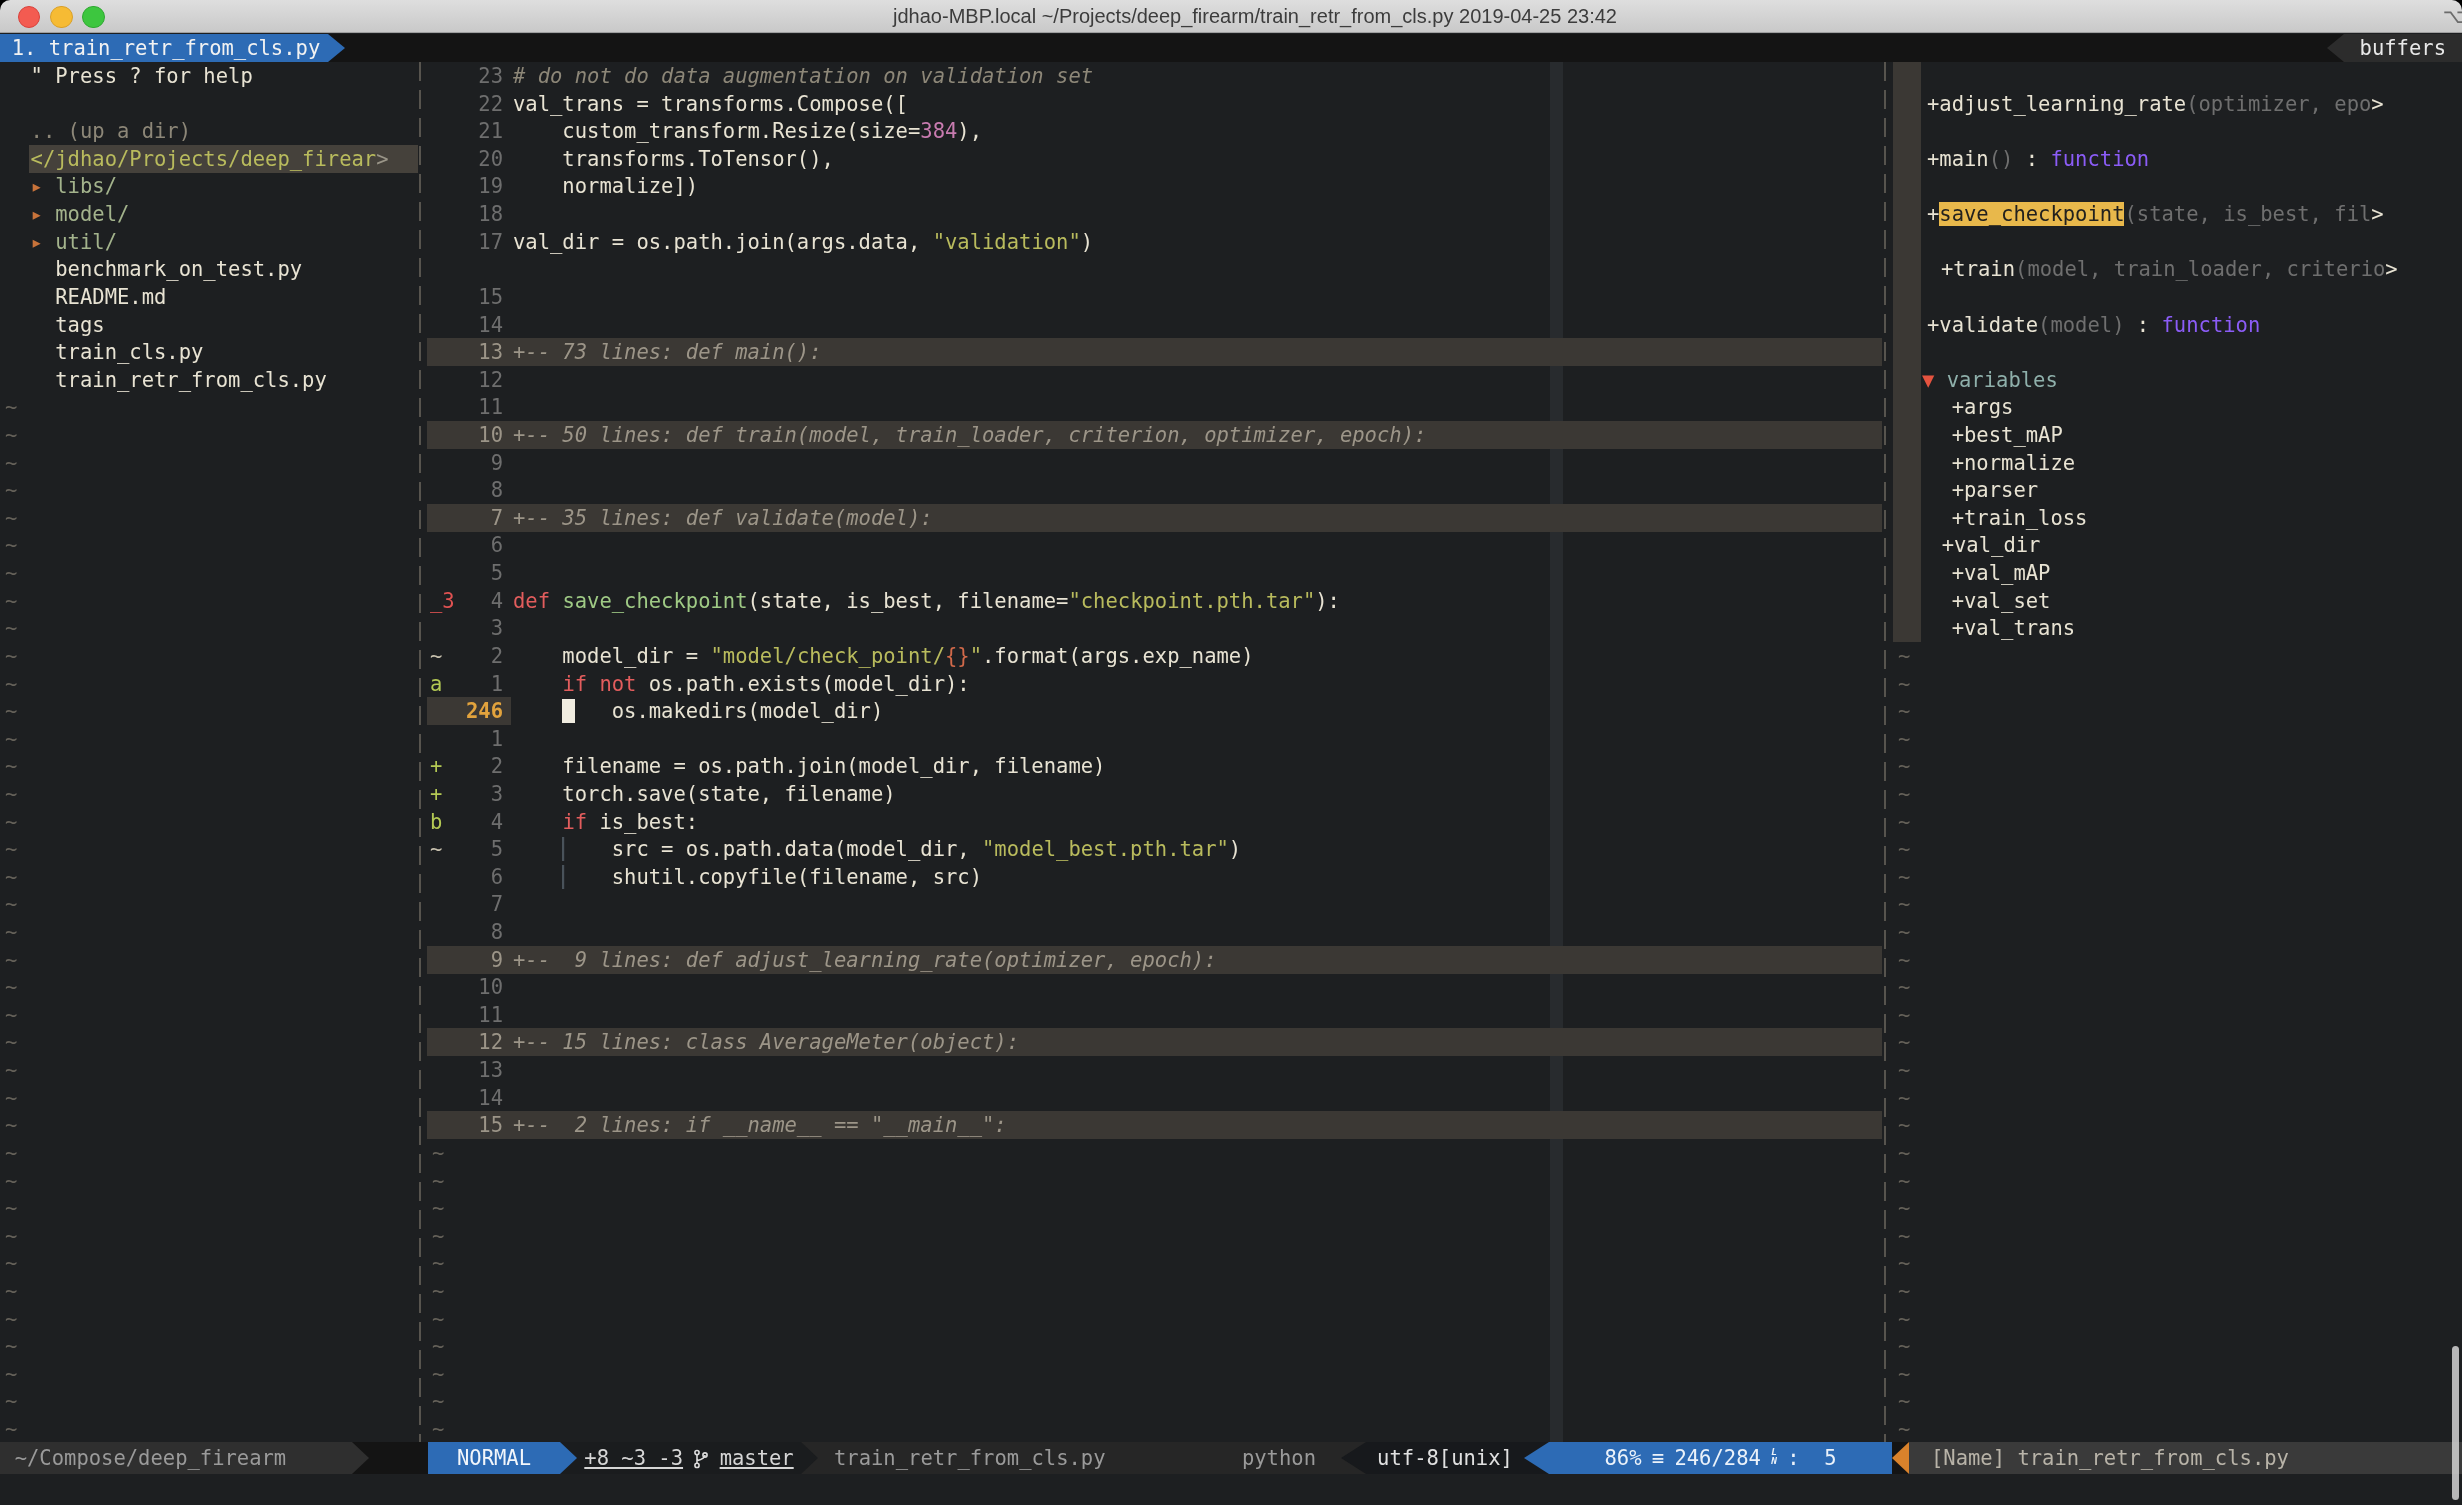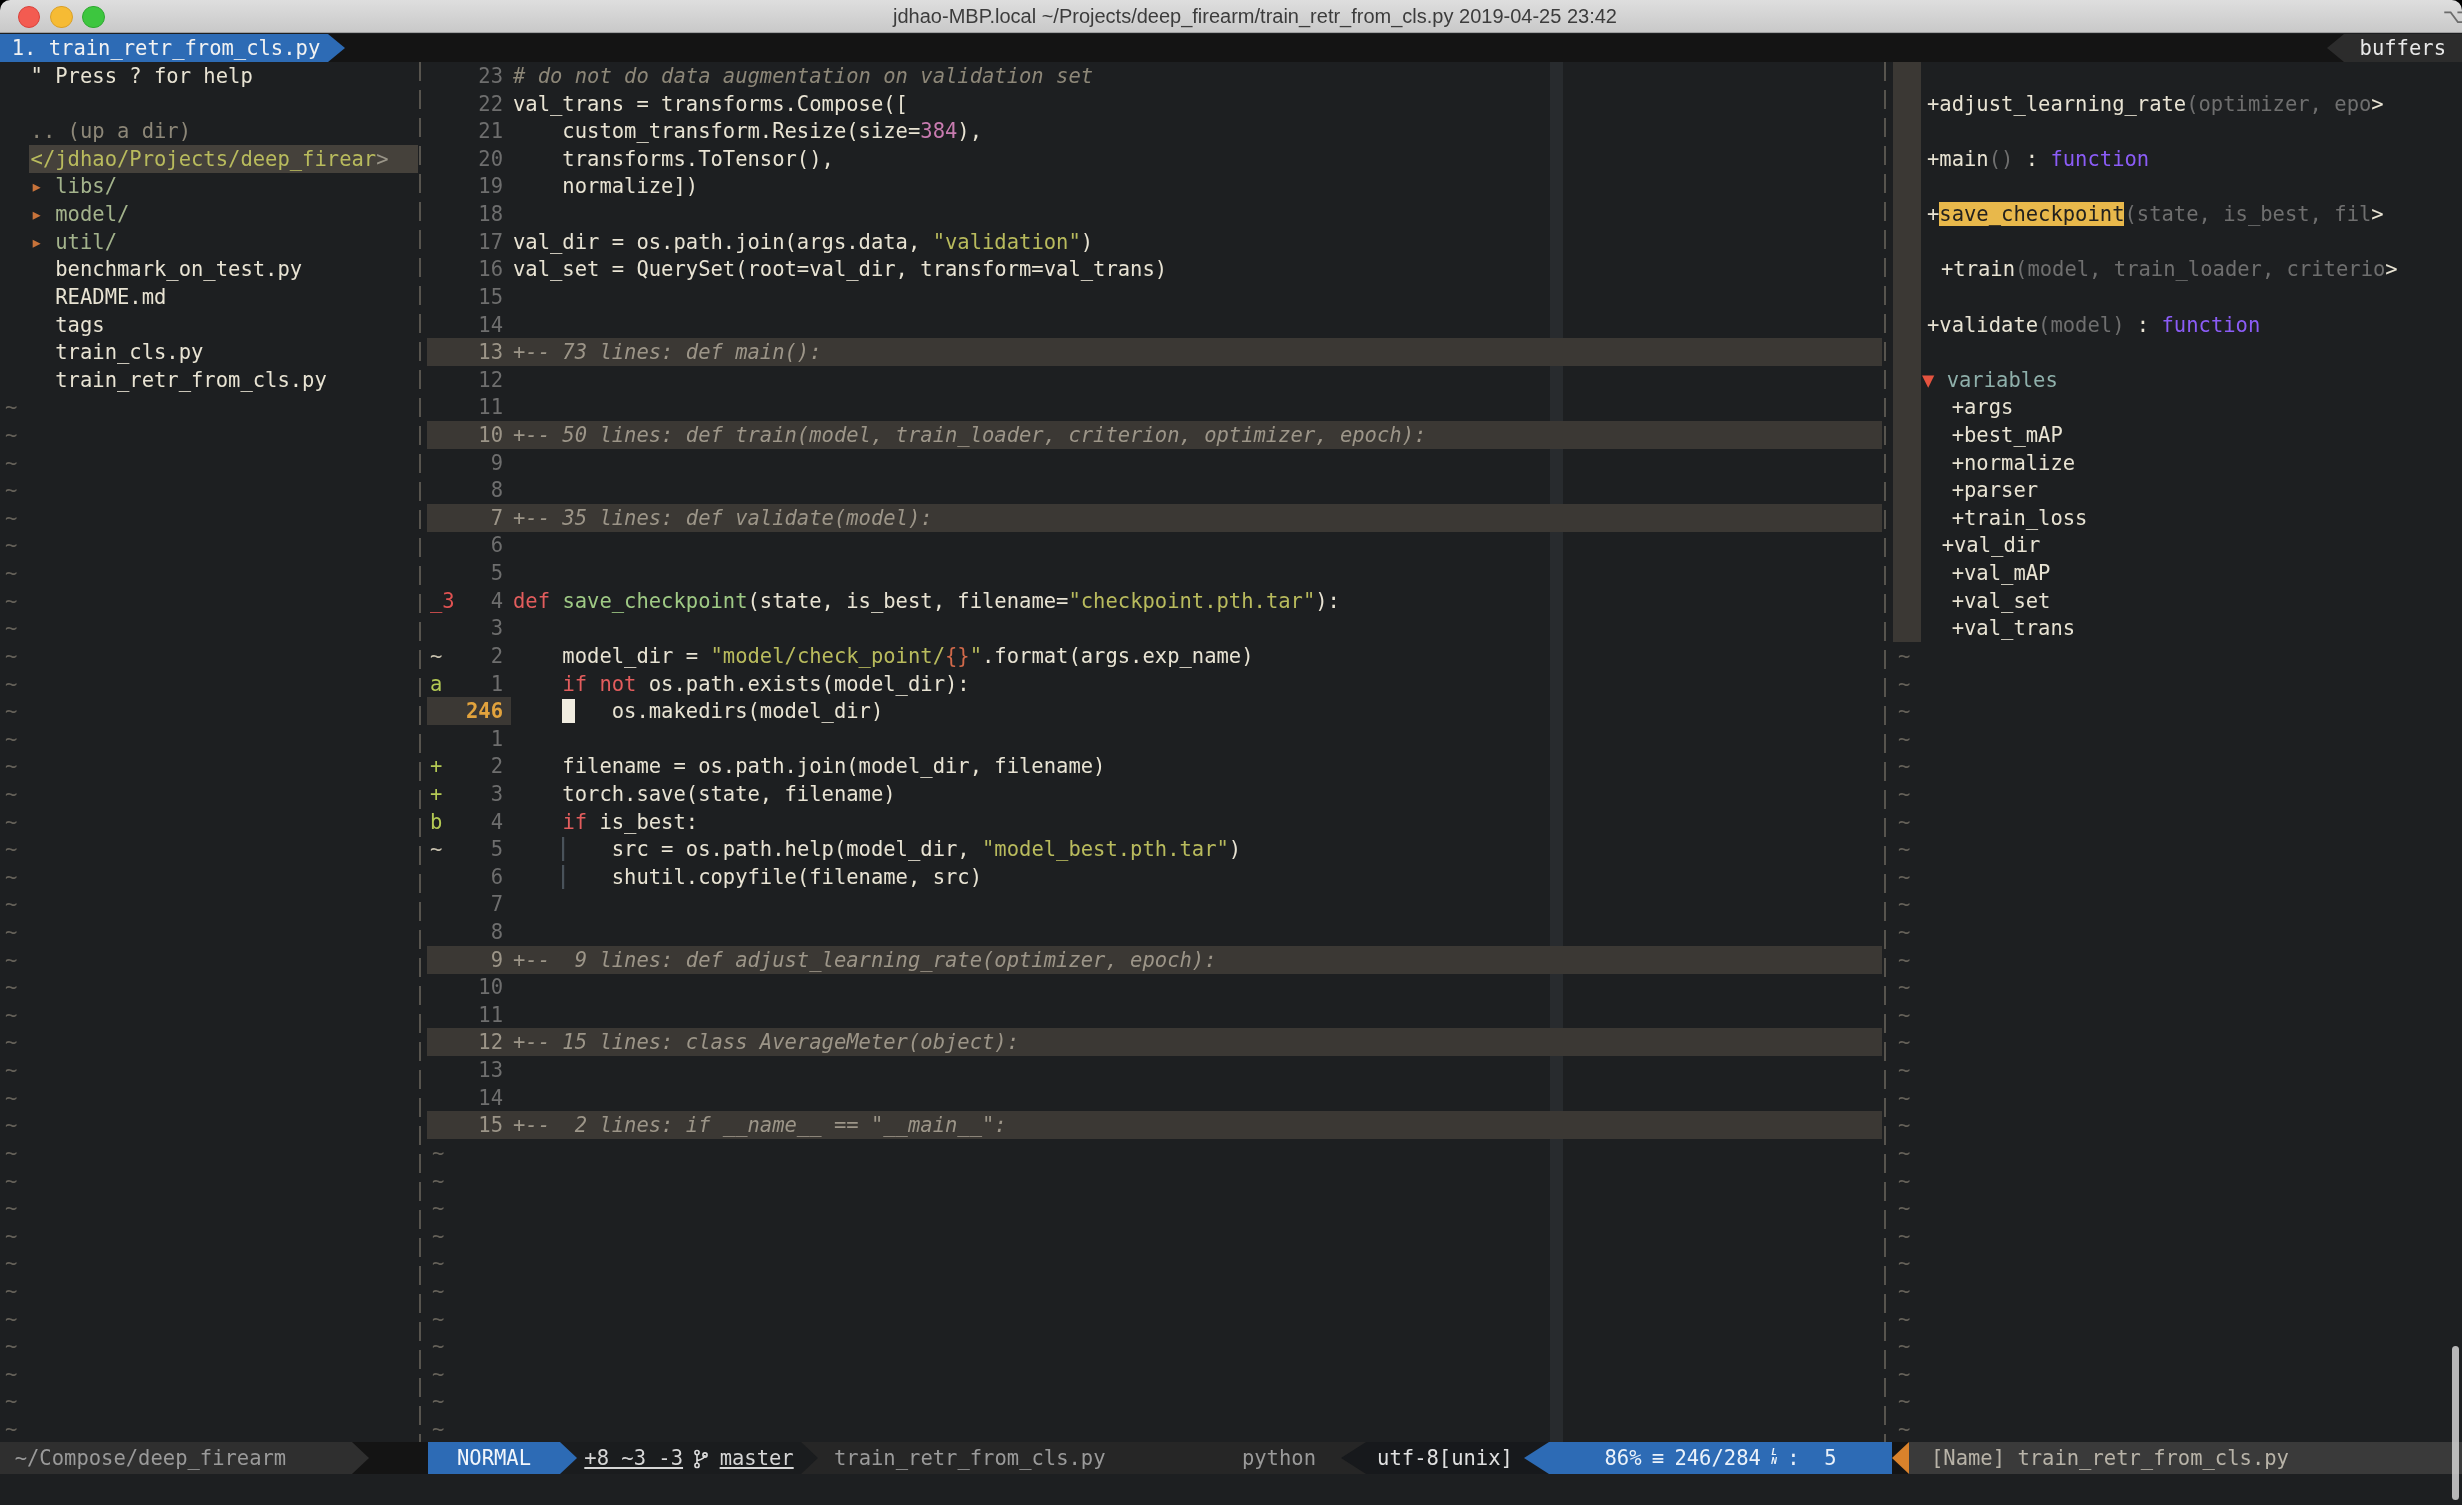--- a/index.html
+++ b/index.html
@@ -265,24 +265,20 @@
           <span class="num">19</span>
           <span class="txt" style="left: 86px;"><span class="tx">    normalize])</span></span>
         </div>
         <div class="row" style="top: 138px;">
           <span class="num">18</span>
         </div>
         <div class="row" style="top: 166px;">
           <span class="num">17</span>
           <span class="txt" style="left: 86px;"><span class="tx">val_dir = os.path.join(args.data, </span><span class="st">"validation"</span><span class="tx">)</span></span>
         </div>
-        <div class="row" style="top: 193px;">
-          <span class="num">16</span>
-          <span class="txt" style="left: 86px;"><span class="tx">val_set = QuerySet(root=val_dir, transform=val_trans)</span></span>
-        </div>
         <div class="row" style="top: 221px;">
           <span class="num">15</span>
         </div>
         <div class="row" style="top: 249px;">
           <span class="num">14</span>
         </div>
         <div class="row fold" style="top: 276px;">
           <span class="num">13</span>
           <span class="txt" style="left: 86px;"><span class="">+-- 73 lines: def main():</span></span>
         </div>
@@ -348,21 +344,21 @@
           <span class="txt" style="left: 86px;"><span class="tx">    torch.save(state, filename)</span></span>
         </div>
         <div class="row" style="top: 746px;">
           <span class="sign sg">b</span>
           <span class="num">4</span>
           <span class="txt" style="left: 86px;"><span class="tx">    </span><span class="kw">if</span><span class="tx"> is_best:</span></span>
         </div>
         <div class="row" style="top: 773px;">
           <span class="sign sc">~</span>
           <span class="num">5</span>
-          <span class="txt" style="left: 86px;"><span class="tx">    </span><span class="gd tx">    </span><span class="tx">src = os.path.help(model_dir, </span><span class="st">"model_best.pth.tar"</span><span class="tx">)</span></span>
+          <span class="txt" style="left: 86px;"><span class="tx">    </span><span class="gd tx">    </span><span class="tx">src = os.path.data(model_dir, </span><span class="st">"model_best.pth.tar"</span><span class="tx">)</span></span>
         </div>
         <div class="row" style="top: 801px;">
           <span class="num">6</span>
           <span class="txt" style="left: 86px;"><span class="tx">    </span><span class="gd tx">    </span><span class="tx">shutil.copyfile(filename, src)</span></span>
         </div>
         <div class="row" style="top: 828px;">
           <span class="num">7</span>
         </div>
         <div class="row" style="top: 856px;">
           <span class="num">8</span>

